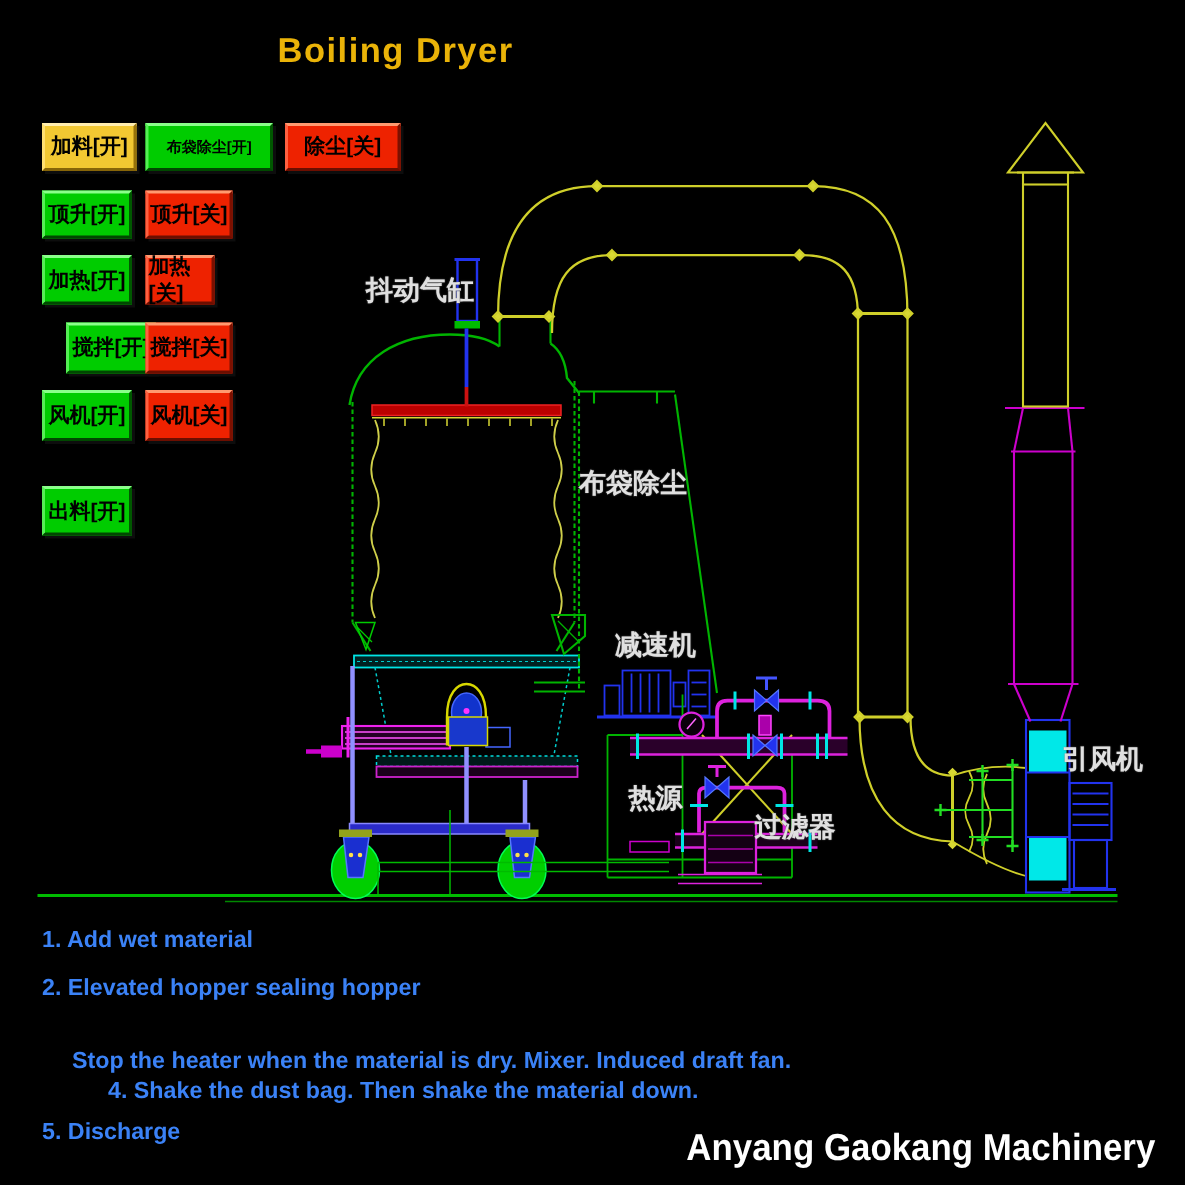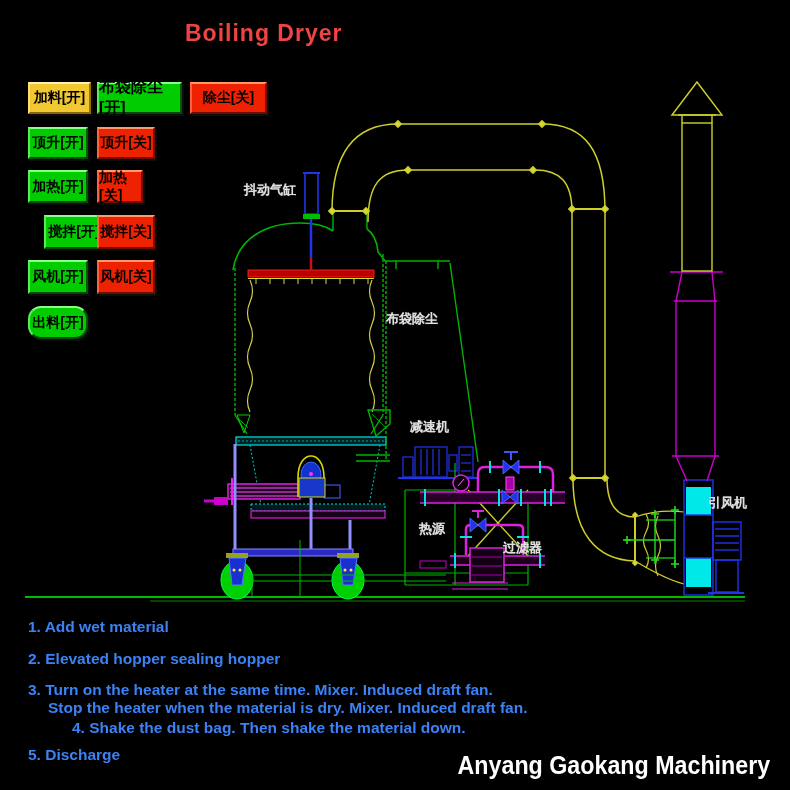--- a/index.html
+++ b/index.html
@@ -1,30 +1,30 @@
 <!DOCTYPE html>
 <html><head>
 <meta charset="utf-8">
 <style>
   html,body{margin:0;padding:0;background:#000;}
   .screen{position:relative;width:790px;height:790px;background:#000;overflow:hidden;
           font-family:"Liberation Sans",sans-serif;}
-  .title{position:absolute;left:185px;top:20px;color:#ef4444;font-size:23px;font-weight:bold;
+  .title{position:absolute;left:185px;top:20px;color:#eab308;font-size:23px;font-weight:bold;
          letter-spacing:1px;z-index:3;}
   
   .btn{position:absolute;display:flex;align-items:center;justify-content:center;
        color:#000;font-weight:bold;font-size:14px;z-index:4;cursor:pointer;
        border-style:solid;border-width:2px;box-sizing:border-box;
        box-shadow:2px 2px 0 #0d0d0d;}
   .btn.green{background:#00cc00;border-color:#8aff8a #005800 #004800 #55ee55;}
   .btn.red{background:#ee2200;border-color:#ff9a70 #7c1000 #6c0e00 #ff6040;}
   .btn.yellow{background:#f2c832;border-color:#ffeeb0 #97720a #876508 #ffdf70;}
-  .btn.small{font-size:16px;}
+  .btn.small{font-size:10px;}
   
-  .dlabel{position:absolute;color:#e0e0e0;font-size:13px;font-weight:600;white-space:nowrap;
+  .dlabel{position:absolute;color:#e0e0e0;font-size:18px;font-weight:600;white-space:nowrap;
           z-index:3;text-shadow:0 0 1px #777;}
   
   .instr{position:absolute;left:28px;color:#3b82f6;font-weight:bold;font-size:15.5px;
          z-index:3;white-space:nowrap;}
   .instr.indent{left:48px;}
   .company{position:absolute;right:20px;bottom:10px;color:#ffffff;font-weight:bold;
            font-size:25px;z-index:3;transform:scaleX(.93);transform-origin:right;white-space:nowrap;}
   svg.diagram{position:absolute;left:0;top:0;z-index:1;}
 </style>
 </head>
@@ -38,21 +38,21 @@
   <div class="btn green small" style="left:97px;top:82px;width:85px;height:32px;">布袋除尘[开]</div>
   <div class="btn red" style="left:190px;top:82px;width:77px;height:32px;">除尘[关]</div>
   <div class="btn green" style="left:28px;top:127px;width:60px;height:32px;">顶升[开]</div>
   <div class="btn red" style="left:97px;top:127px;width:58px;height:32px;">顶升[关]</div>
   <div class="btn green" style="left:28px;top:170px;width:60px;height:33px;">加热[开]</div>
   <div class="btn red" style="left:97px;top:170px;width:46px;height:33px;">加热[关]</div>
   <div class="btn green" style="left:28px;top:215px;width:60px;height:34px;margin-left:16px;">搅拌[开]</div>
   <div class="btn red" style="left:97px;top:215px;width:58px;height:34px;">搅拌[关]</div>
   <div class="btn green" style="left:28px;top:260px;width:60px;height:34px;">风机[开]</div>
   <div class="btn red" style="left:97px;top:260px;width:58px;height:34px;">风机[关]</div>
-  <div class="btn green" style="left:28px;top:306px;width:60px;height:33px;border-radius:13px;">出料[开]</div>
+  <div class="btn green" style="left:28px;top:324px;width:60px;height:33px;">出料[开]</div>
 
   <div class="dlabel" style="left:244px;top:181px;">抖动气缸</div>
   <div class="dlabel" style="left:386px;top:310px;">布袋除尘</div>
   <div class="dlabel" style="left:410px;top:418px;">减速机</div>
   <div class="dlabel" style="left:419px;top:520px;">热源</div>
   <div class="dlabel" style="left:503px;top:539px;">过滤器</div>
   <div class="dlabel" style="left:708px;top:494px;">引风机</div>
 
   <svg class="diagram" width="790" height="612" viewBox="0 0 790 612">
     <defs>
@@ -308,19 +308,18 @@
       <rect x="682" y="123" width="30" height="148"></rect>
       <line x1="682" y1="115" x2="682" y2="123"></line>
       <line x1="712" y1="115" x2="712" y2="123"></line>
       <line x1="678" y1="115" x2="716" y2="115"></line>
       <polygon points="672,115 697,82 722,115"></polygon>
     </g>
   </svg>
 
   <div class="instr" style="top:618px;">1. Add wet material</div>
   <div class="instr" style="top:650px;">2. Elevated hopper sealing hopper</div>
-  <div class="instr" style="top:681px;">3. Turn on the heater at the same time. Mixer. Induced draft fan.</div>
   <div class="instr indent" style="top:699px;">Stop the heater when the material is dry. Mixer. Induced draft fan.</div>
   <div class="instr" style="top:719px;margin-left:44px;">4. Shake the dust bag. Then shake the material down.</div>
   <div class="instr" style="top:746px;">5. Discharge</div>
 
   <div class="company">Anyang Gaokang Machinery</div>
 </div>
 
 </body></html>

